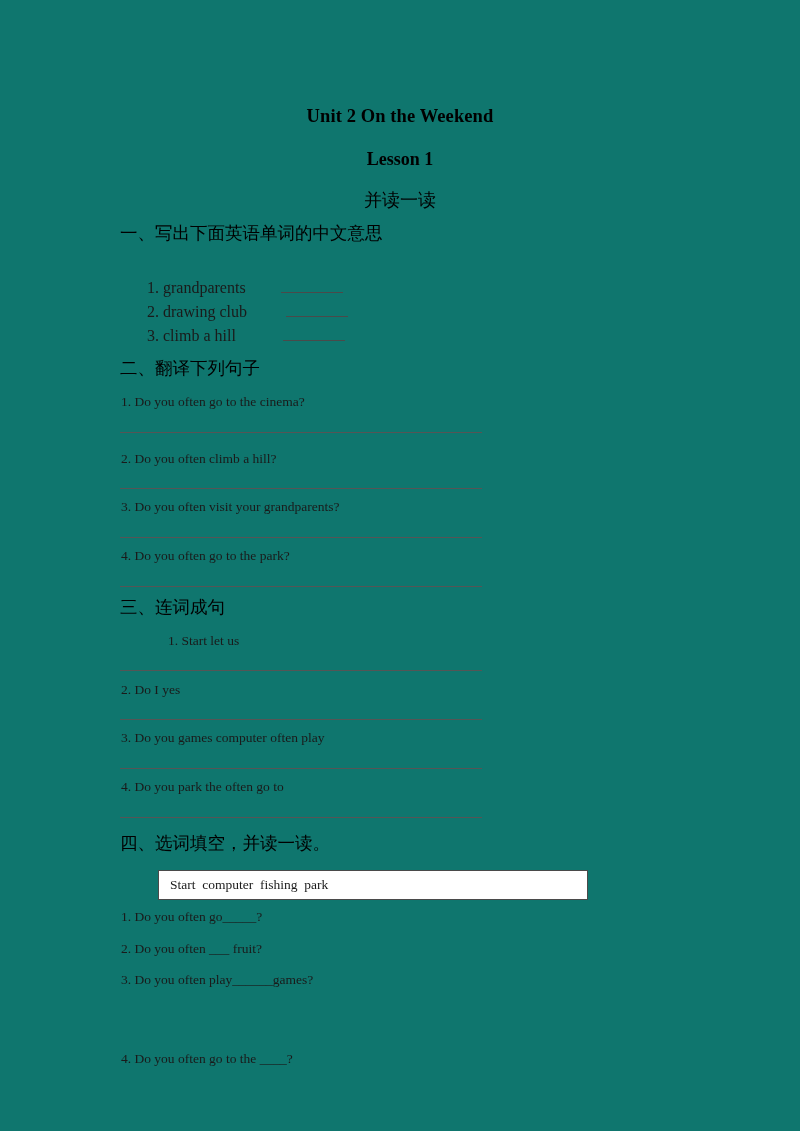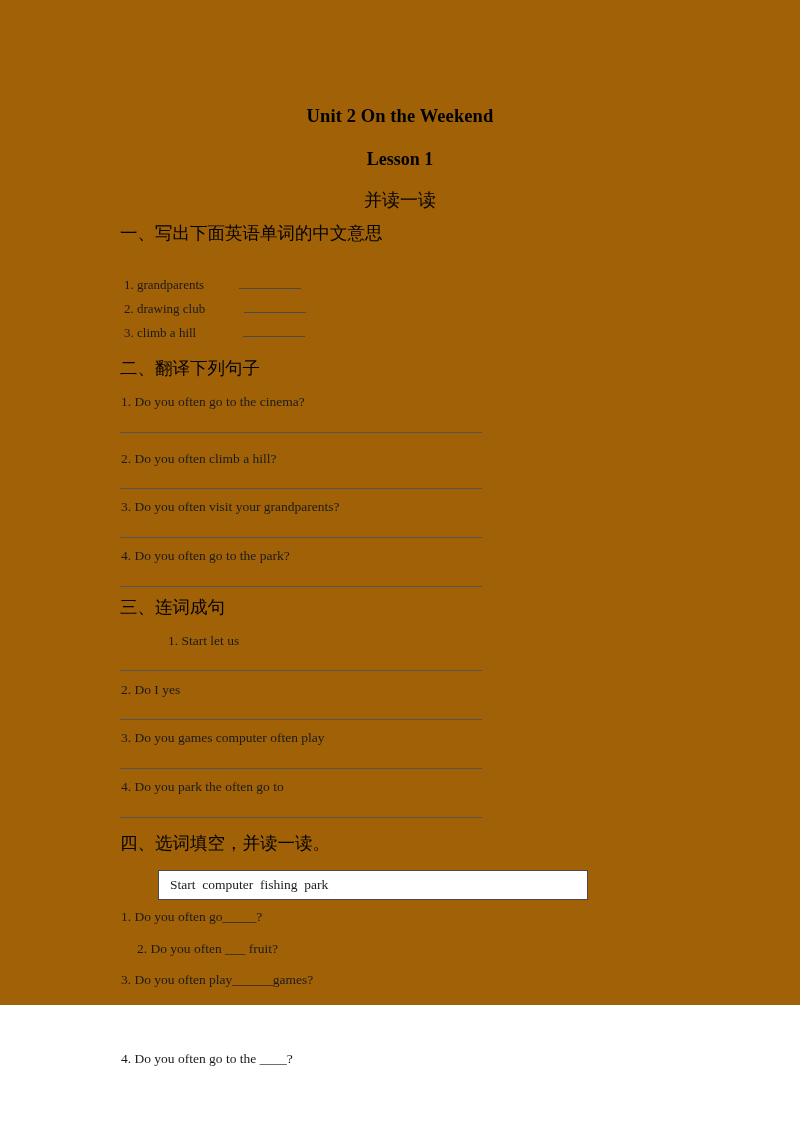--- a/index.html
+++ b/index.html
@@ -15,22 +15,22 @@
     font-family: "Liberation Serif", "DejaVu Serif", serif;
     color: #1a1a1a;
     overflow: hidden;
   }
 
   .page {
     position: absolute;
     left: 0;
     top: 0;
     width: 800px;
-    height: 1005px;
-    background: #a16207;
+    height: 1131px;
+    background: #0f766e;
   }
 
   
   .doc-title {
     position: absolute;
     left: 0;
     top: 106px;
     width: 800px;
     text-align: center;
     font-size: 18.5px;
@@ -67,22 +67,22 @@
     font-size: 17.5px;
     font-weight: normal;
     color: #000;
     white-space: nowrap;
     font-family: "DejaVu Sans", "Liberation Sans", sans-serif;
   }
 
   
   .vocab-row {
     position: absolute;
-    left: 111px;
-    font-size: 13px;
+    left: 131px;
+    font-size: 16px;
     color: #1a1a1a;
     white-space: pre;
   }
   .vocab-label {
     display: inline-block;
   }
   .vocab-blank {
     display: inline-block;
     border-bottom: 1px solid #4a4a4a;
     height: 11px;
@@ -183,17 +183,17 @@
   <div class="question" style="top:779px;">4. Do you park the often go to</div>
   <div class="answer-rule" style="top:817px;"></div>
 
   <div class="section-heading" style="top:831px;">四、选词填空，并读一读。</div>
 
   <div class="word-bank">
     <span class="word-bank-text">Start  computer  fishing  park</span>
   </div>
 
   <div class="fill-item" style="top:909px;">1. Do you often go_____?</div>
-  <div class="fill-item" style="top:941px;margin-left:16px;">2. Do you often ___ fruit?</div>
+  <div class="fill-item" style="top:941px;">2. Do you often ___ fruit?</div>
   <div class="fill-item" style="top:972px;text-align:right;">3. Do you often play______games?</div>
   <div class="fill-item" style="top:1004px;margin-top:47px;">4. Do you often go to the ____?</div>
 
 </div>
 
 </body></html>

